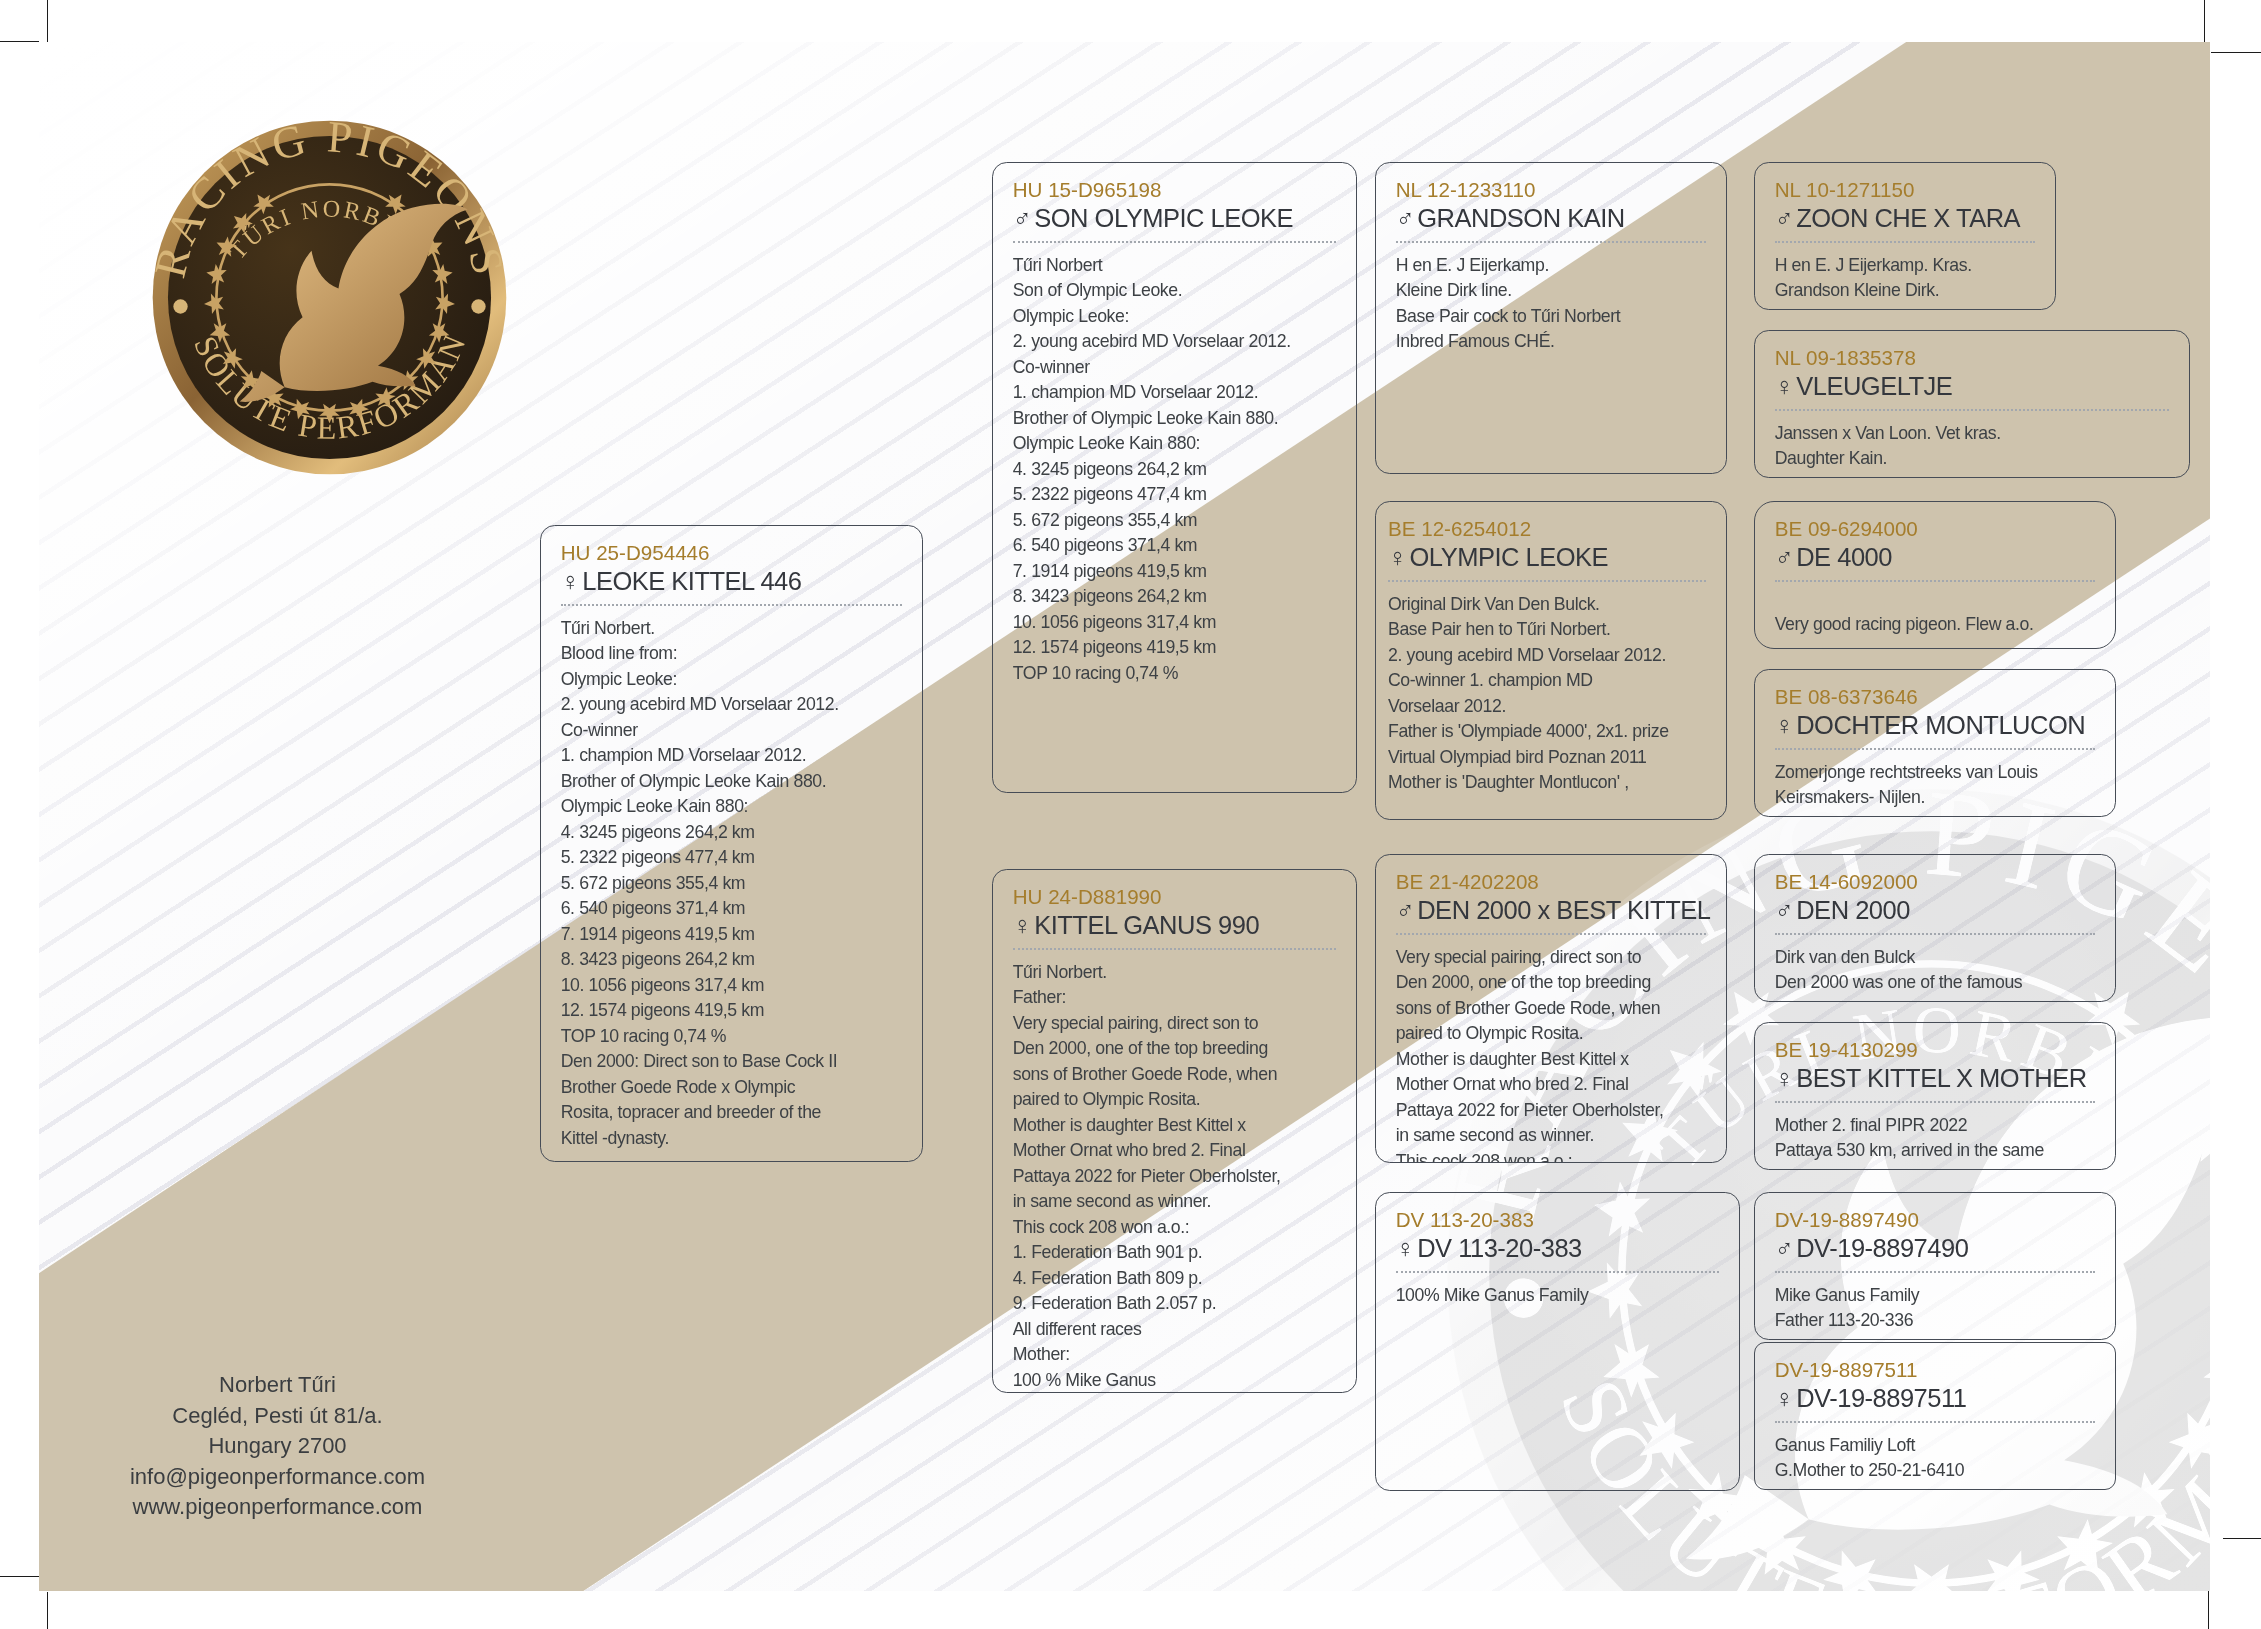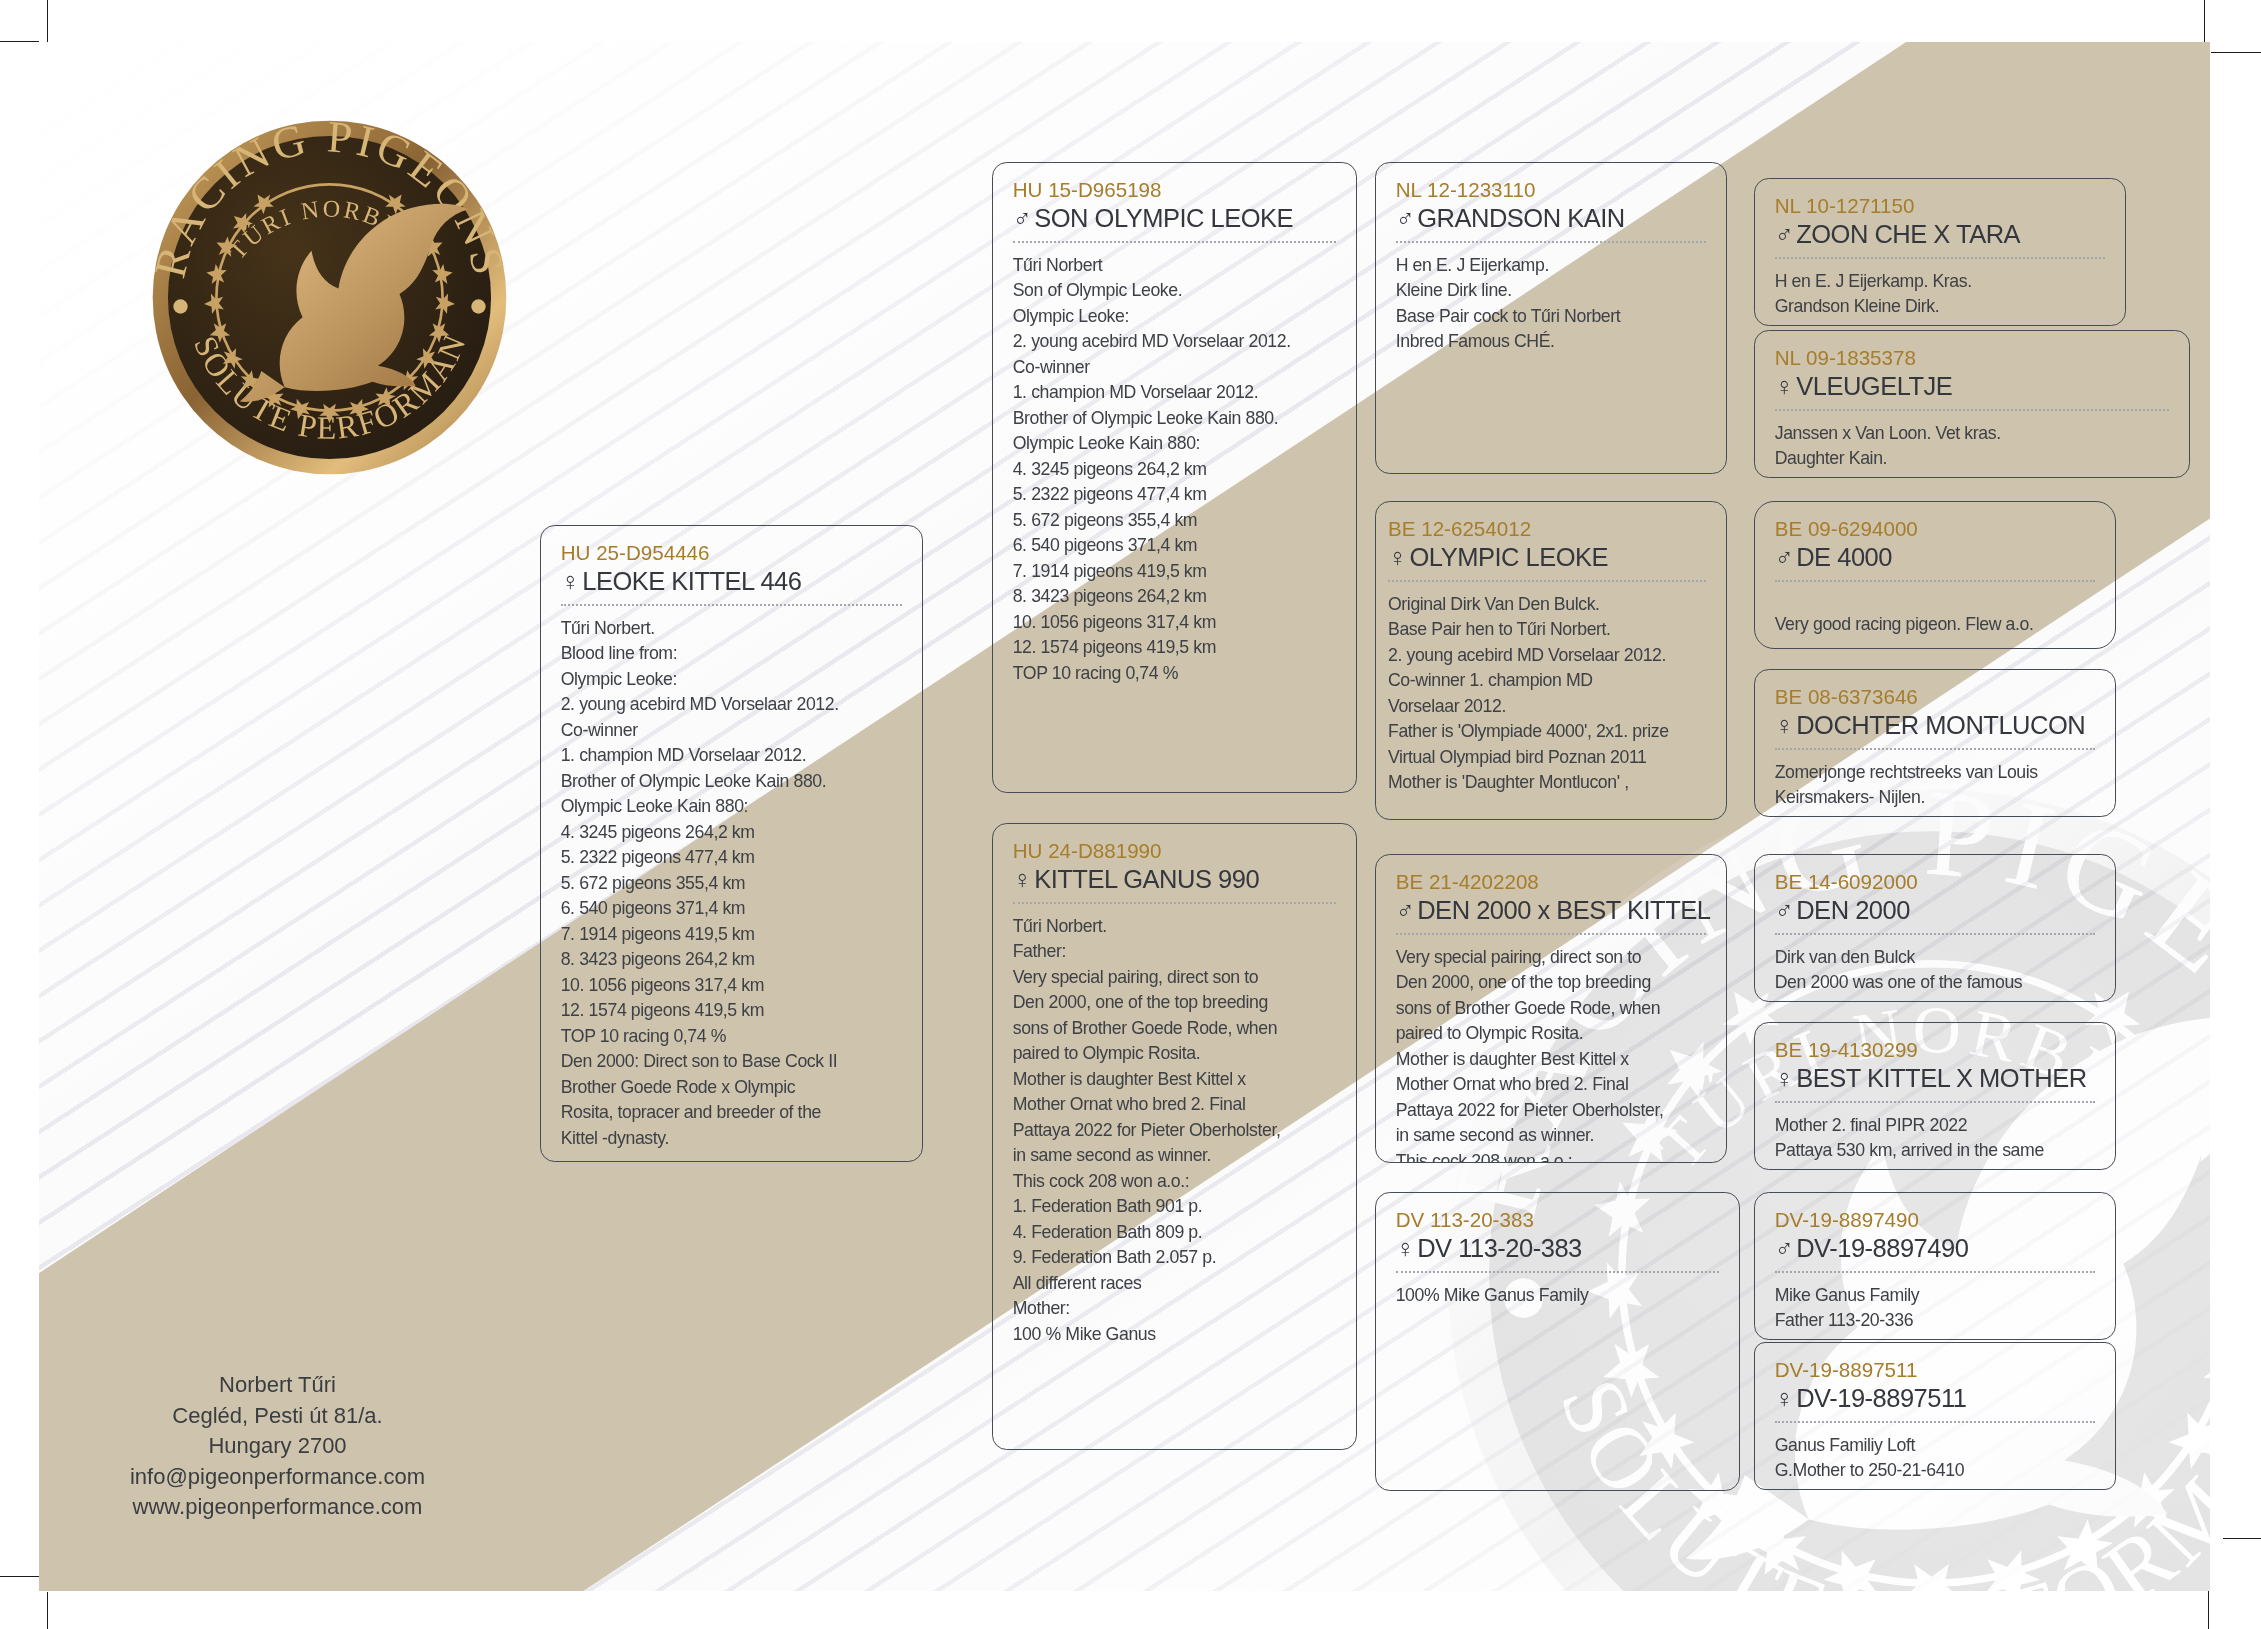--- a/index.html
+++ b/index.html
@@ -167,21 +167,21 @@
 5. 2322 pigeons 477,4 km
 5. 672 pigeons 355,4 km
 6. 540 pigeons 371,4 km
 7. 1914 pigeons 419,5 km
 8. 3423 pigeons 264,2 km
 10. 1056 pigeons 317,4 km
 12. 1574 pigeons 419,5 km
 TOP 10 racing 0,74 %</div>
     </div>
 
-    <div class="card" style="left:953px;top:781px;width:365px;height:627px;">
+    <div class="card" style="left:953px;top:827px;width:365px;height:524px;">
       <div class="card-id">HU 24-D881990</div>
       <div class="card-title"><span class="sex">♀</span><span>KITTEL GANUS 990</span></div>
       <div class="divider"></div>
       <div class="card-body">Tűri Norbert.
 Father:
 Very special pairing, direct son to
 Den 2000, one of the top breeding
 sons of Brother Goede Rode, when
 paired to Olympic Rosita.
 Mother is daughter Best Kittel x
@@ -236,21 +236,21 @@
 This cock 208 won a.o.:</div>
     </div>
 
     <div class="card" style="left:1336px;top:1150px;width:365px;height:299px;">
       <div class="card-id">DV 113-20-383</div>
       <div class="card-title"><span class="sex">♀</span><span>DV 113-20-383</span></div>
       <div class="divider"></div>
       <div class="card-body">100% Mike Ganus Family</div>
     </div>
 
-    <div class="card" style="left:1715px;top:120px;width:372px;height:148px;margin-top:16px;">
+    <div class="card" style="left:1715px;top:120px;width:302px;height:148px;">
       <div class="card-id">NL 10-1271150</div>
       <div class="card-title"><span class="sex">♂</span><span>ZOON CHE X TARA</span></div>
       <div class="divider"></div>
       <div class="card-body">H en E. J Eijerkamp. Kras.
 Grandson Kleine Dirk.</div>
     </div>
 
     <div class="card" style="left:1715px;top:288px;width:436px;height:148px;">
       <div class="card-id">NL 09-1835378</div>
       <div class="card-title"><span class="sex">♀</span><span>VLEUGELTJE</span></div>

